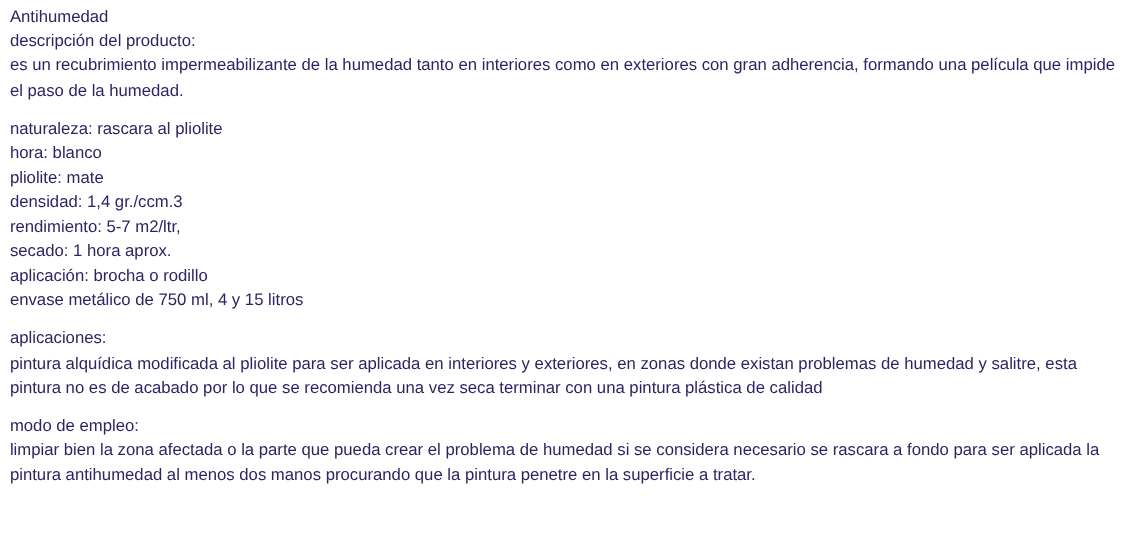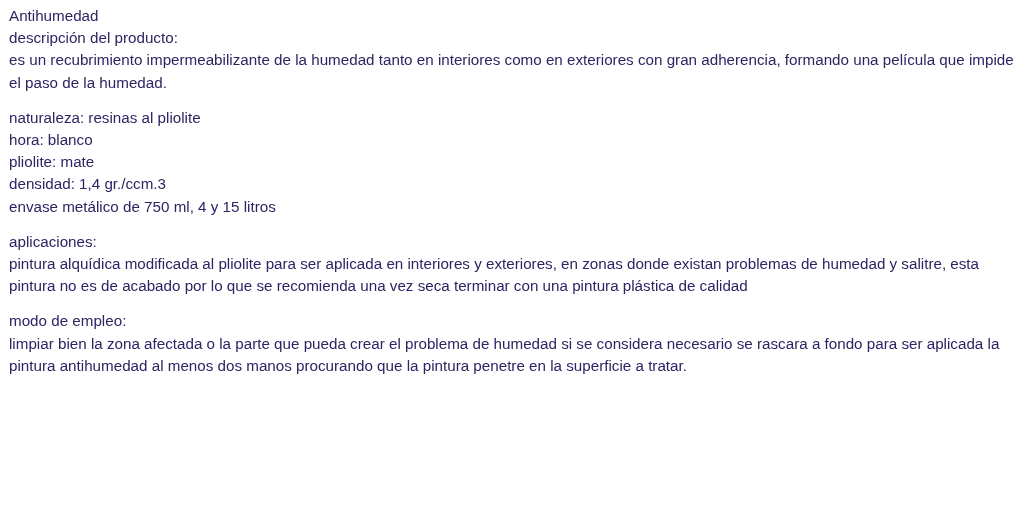--- a/index.html
+++ b/index.html
@@ -39,24 +39,27 @@
 
 <div class="page">
 
   <div class="block">
     <span class="line">Antihumedad</span>
     <span class="line">descripción del producto:</span>
     <span class="para">es un recubrimiento impermeabilizante de la humedad tanto en interiores como en exteriores con gran adherencia, formando una película que impide el paso de la humedad.</span>
   </div>
 
   <div class="block">
-    <span class="line">naturaleza: resinas al pliolite</span>
+    <span class="line">naturaleza: rascara al pliolite</span>
     <span class="line">hora: blanco</span>
     <span class="line">pliolite: mate</span>
     <span class="line">densidad: 1,4 gr./ccm.3</span>
+    <span class="line">rendimiento: 5-7 m2/ltr,</span>
+    <span class="line">secado: 1 hora aprox.</span>
+    <span class="line">aplicación: brocha o rodillo</span>
     <span class="line">envase metálico de 750 ml, 4 y 15 litros</span>
   </div>
 
   <div class="block">
     <span class="line">aplicaciones:</span>
     <span class="para">pintura alquídica modificada al pliolite para ser aplicada en interiores y exteriores, en zonas donde existan problemas de humedad y salitre, esta pintura no es de acabado por lo que se recomienda una vez seca terminar con una pintura plástica de calidad</span>
   </div>
 
   <div class="block">
     <span class="line">modo de empleo:</span>

